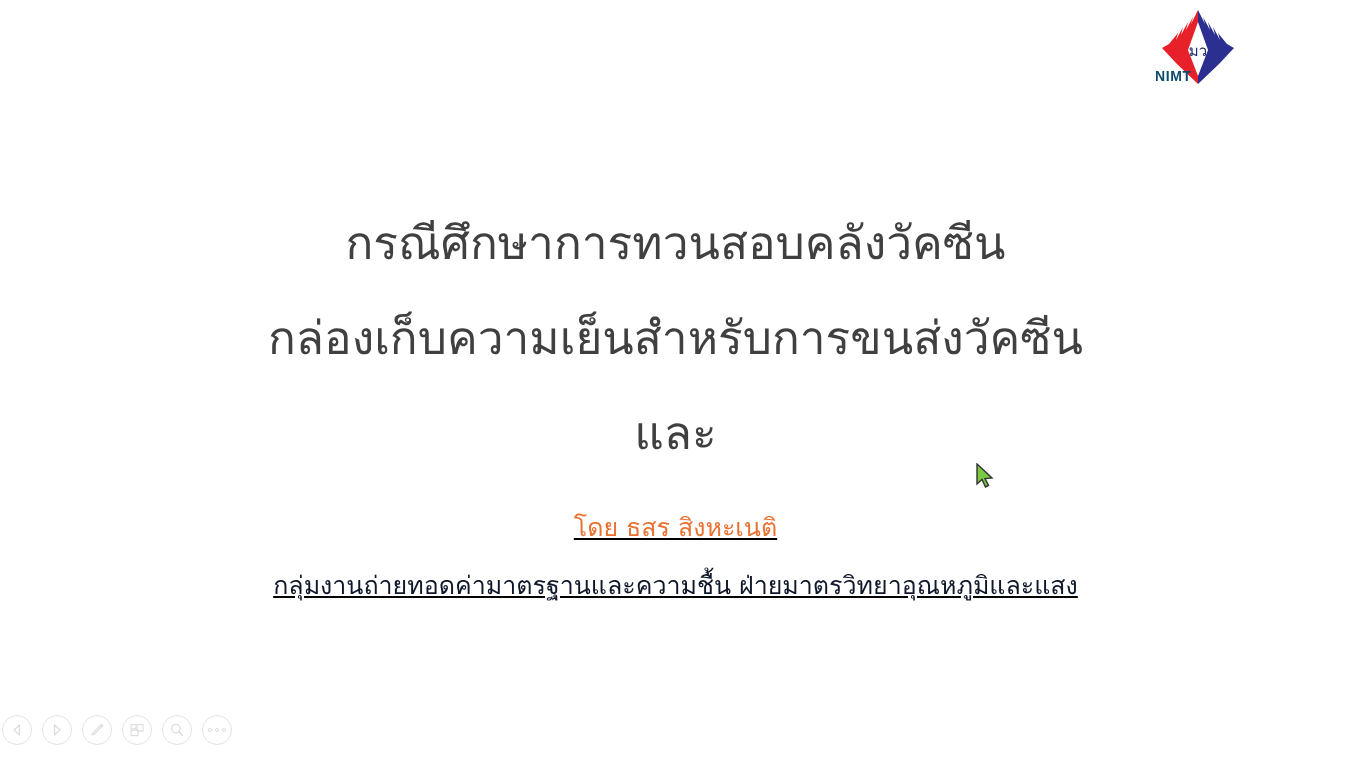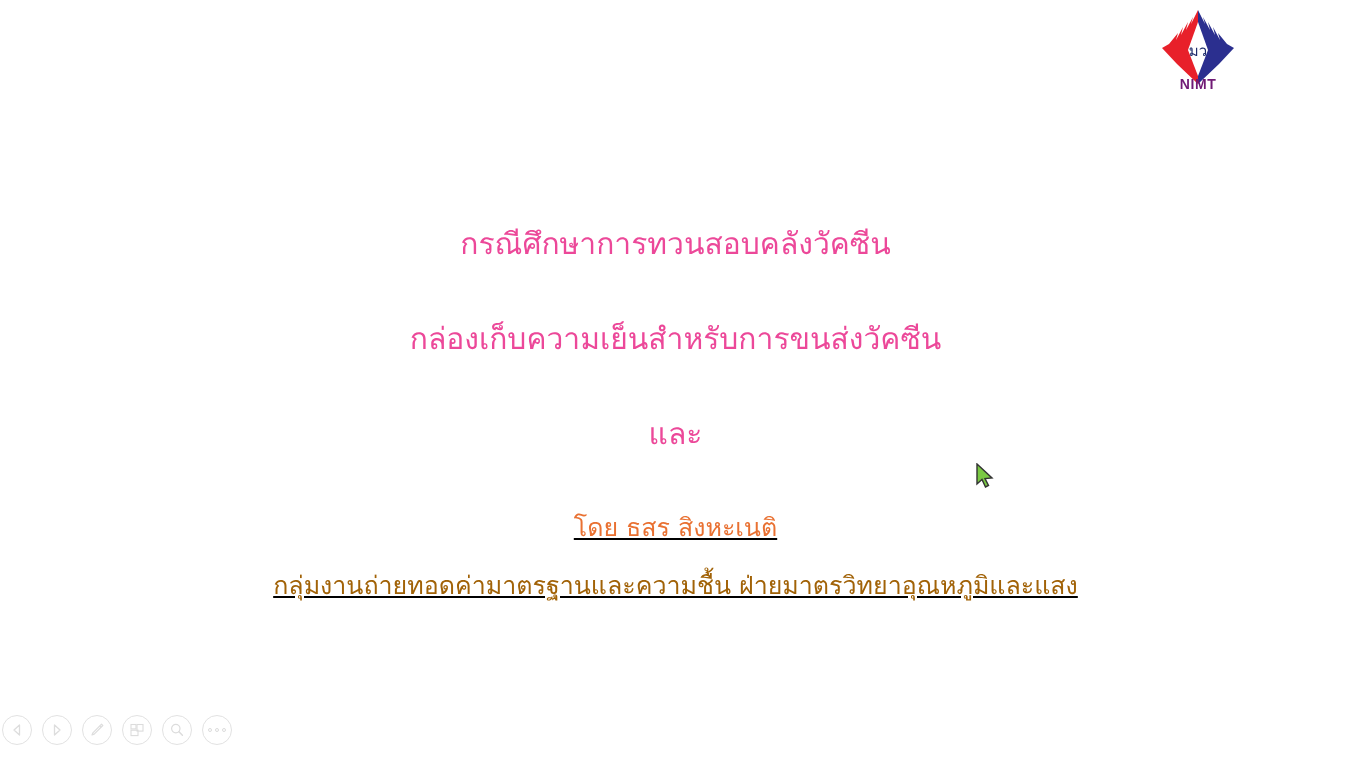--- a/index.html
+++ b/index.html
@@ -36,28 +36,28 @@
   #logo-mark {
     position: relative;
     width: 86px;
     height: 92px;
     flex: none;
   }
   #logo-mark svg { display: block; }
   #logo-nimt {
     position: absolute;
     left: 0;
-    bottom: 8px;
+    bottom: 16px;
     width: 86px;
-    text-align: center;
+    text-align: left;
     font-family: "Liberation Sans", sans-serif;
     font-weight: bold;
     font-size: 14px;
     letter-spacing: 0.6px;
-    color: #701a75;
+    color: #0c4a6e;
   }
   #logo-text {
     padding-top: 16px;
   }
   #logo-title-th {
     font-family: "DejaVu Sans", sans-serif;
     font-size: 25px;
     line-height: 1.05;
     color: #111111;
     white-space: nowrap;
@@ -74,22 +74,22 @@
   
   #title-area {
     position: absolute;
     left: 0;
     top: 196px;
     width: 1351px;
     text-align: center;
   }
   .title-line {
     font-family: "DejaVu Sans", sans-serif;
-    color: #ec4899;
-    font-size: 30px;
+    color: #404040;
+    font-size: 46px;
     line-height: 95px;
     white-space: nowrap;
   }
 
   
   #credit-area {
     position: absolute;
     left: 0;
     top: 508px;
     width: 1351px;
@@ -100,21 +100,21 @@
     font-family: "DejaVu Sans", sans-serif;
     font-size: 25px;
     line-height: 40px;
     color: #e97132;
     white-space: nowrap;
   }
   #affiliation {
     font-family: "DejaVu Sans", sans-serif;
     font-size: 25px;
     line-height: 40px;
-    color: #a16207;
+    color: #0f172a;
     white-space: nowrap;
     margin-top: 18px;
     text-align: center;
   }
 
   
   #cursor {
     position: absolute;
     left: 975px;
     top: 463px;

